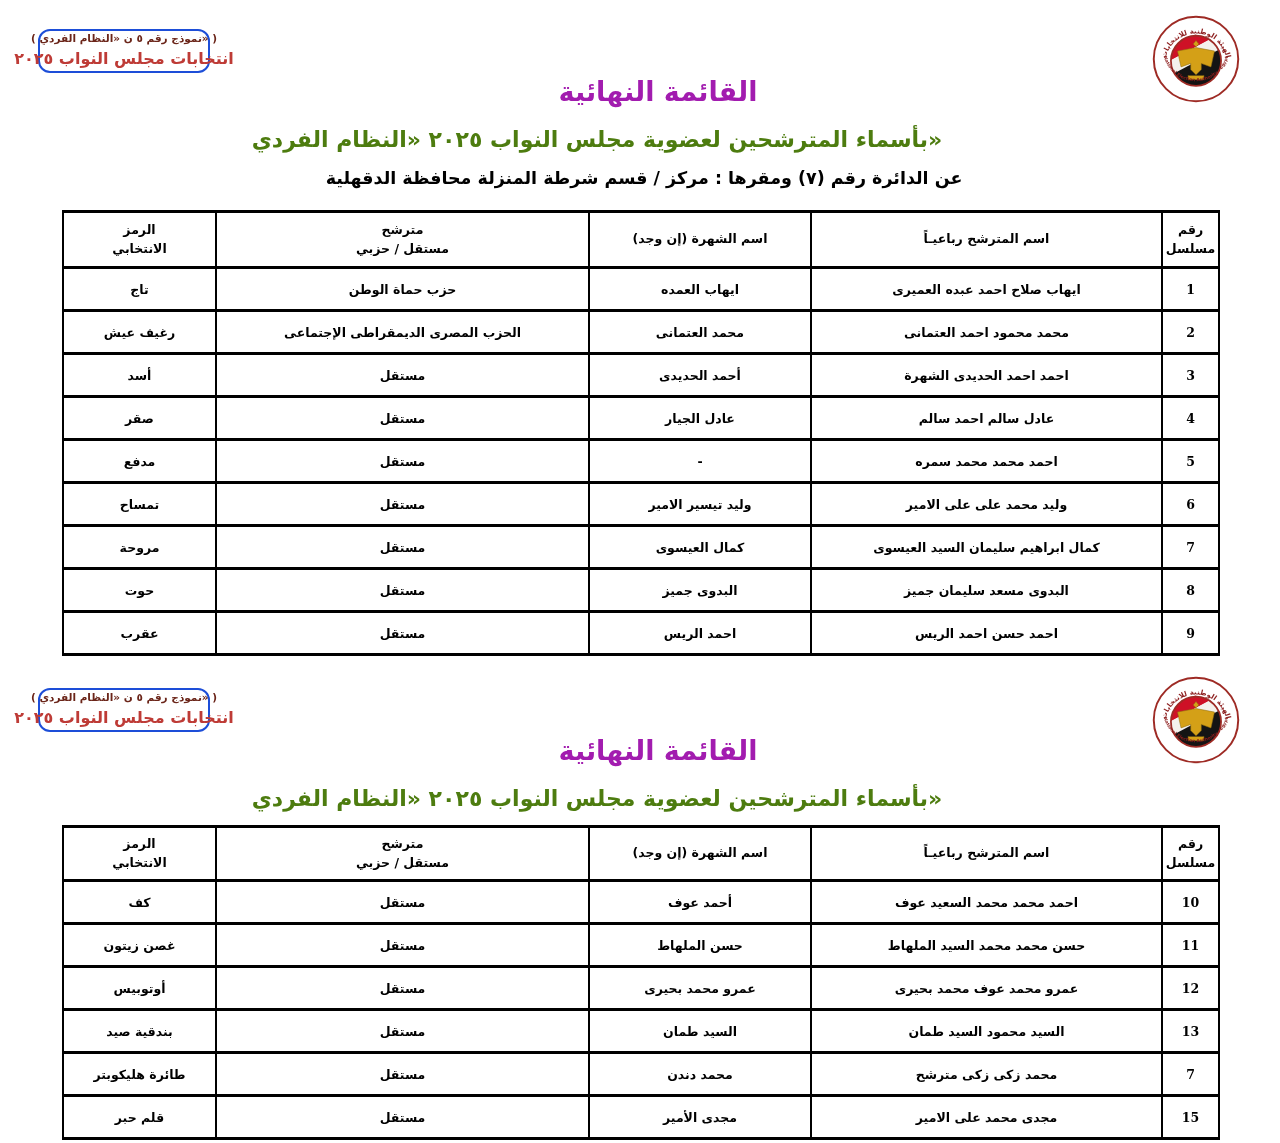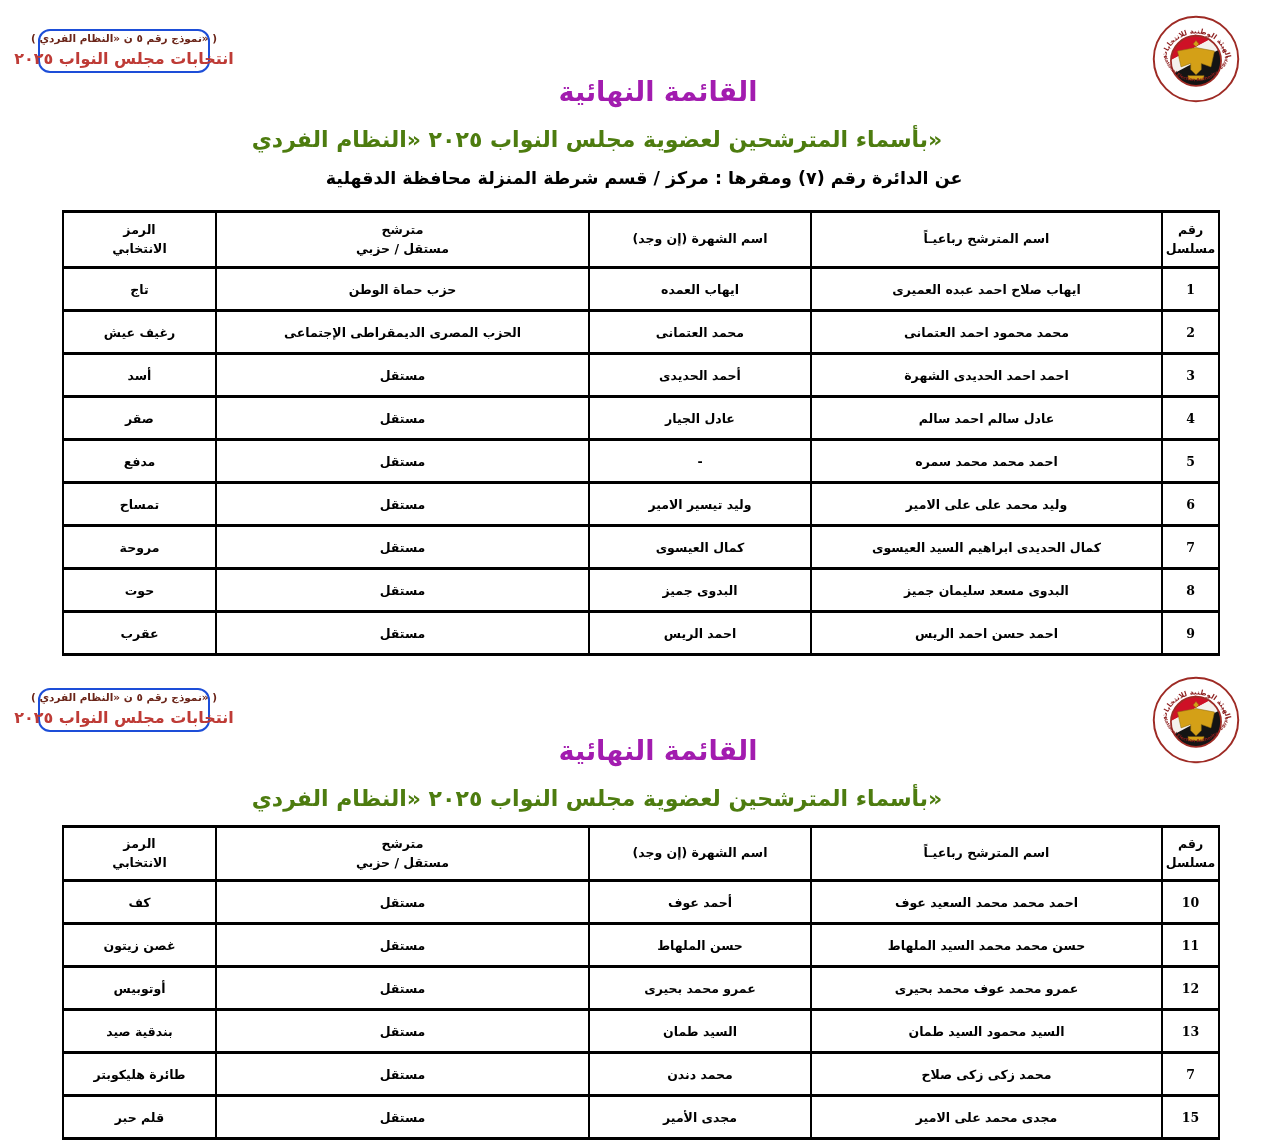--- a/index.html
+++ b/index.html
@@ -169,21 +169,21 @@
         </tr>
         <tr>
           <td class="c-serial">6</td>
           <td class="c-name">وليد محمد على على الامير</td>
           <td class="c-nickname">وليد تيسير الامير</td>
           <td class="c-party">مستقل</td>
           <td class="c-symbol">تمساح</td>
         </tr>
         <tr>
           <td class="c-serial">7</td>
-          <td class="c-name">كمال الحديدى ابراهيم السيد العيسوى</td>
+          <td class="c-name">كمال ابراهيم سليمان السيد العيسوى</td>
           <td class="c-nickname">كمال العيسوى</td>
           <td class="c-party">مستقل</td>
           <td class="c-symbol">مروحة</td>
         </tr>
         <tr>
           <td class="c-serial">8</td>
           <td class="c-name">البدوى مسعد سليمان جميز</td>
           <td class="c-nickname">البدوى جميز</td>
           <td class="c-party">مستقل</td>
           <td class="c-symbol">حوت</td>
@@ -288,21 +288,21 @@
         </tr>
         <tr>
           <td class="c-serial">13</td>
           <td class="c-name">السيد محمود السيد طمان</td>
           <td class="c-nickname">السيد طمان</td>
           <td class="c-party">مستقل</td>
           <td class="c-symbol">بندقية صيد</td>
         </tr>
         <tr>
           <td class="c-serial">7</td>
-          <td class="c-name">محمد زكى زكى صلاح</td>
+          <td class="c-name">محمد زكى زكى مترشح</td>
           <td class="c-nickname">محمد دندن</td>
           <td class="c-party">مستقل</td>
           <td class="c-symbol">طائرة هليكوبتر</td>
         </tr>
         <tr>
           <td class="c-serial">15</td>
           <td class="c-name">مجدى محمد على الامير</td>
           <td class="c-nickname">مجدى الأمير</td>
           <td class="c-party">مستقل</td>
           <td class="c-symbol">قلم حبر</td>

